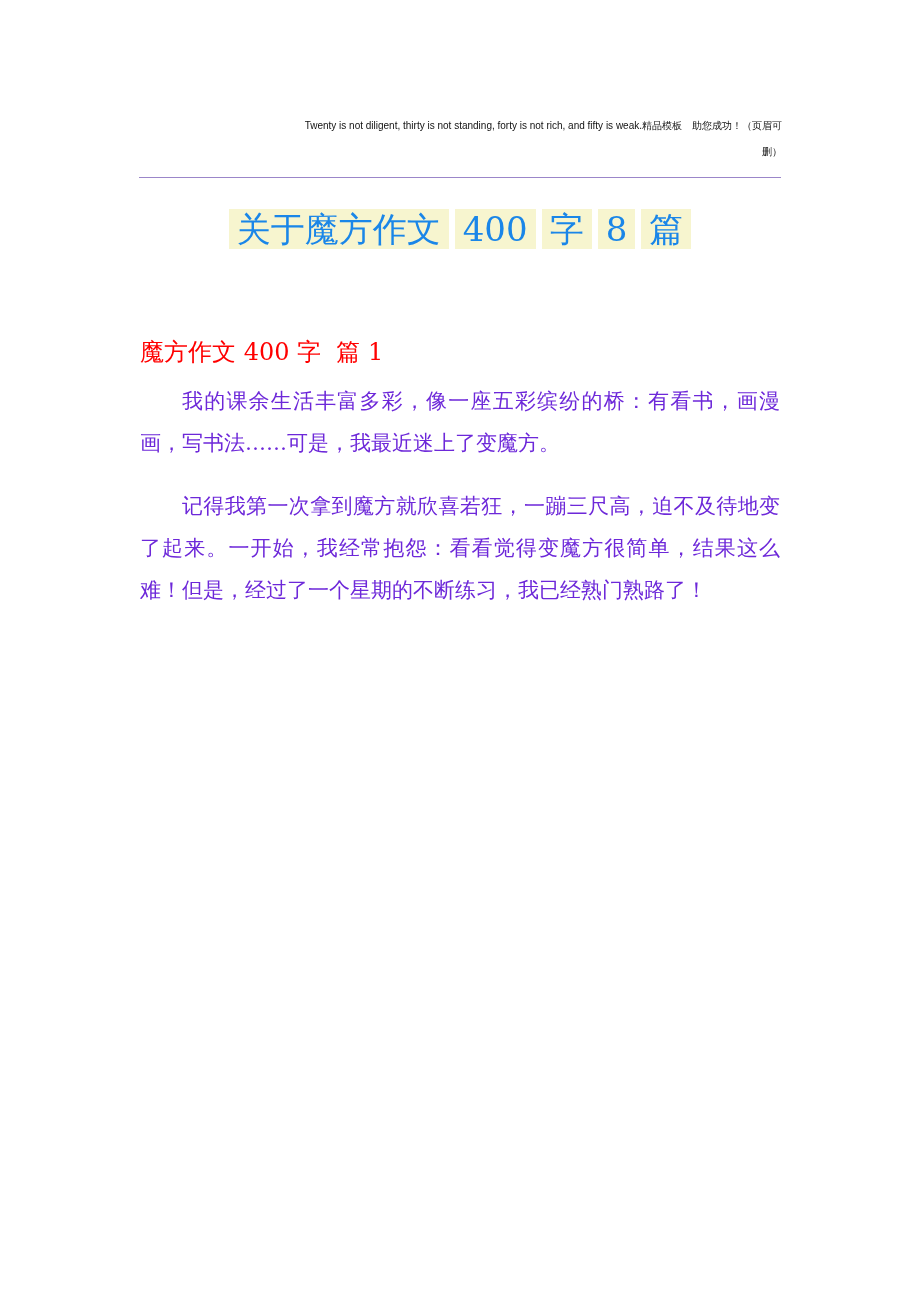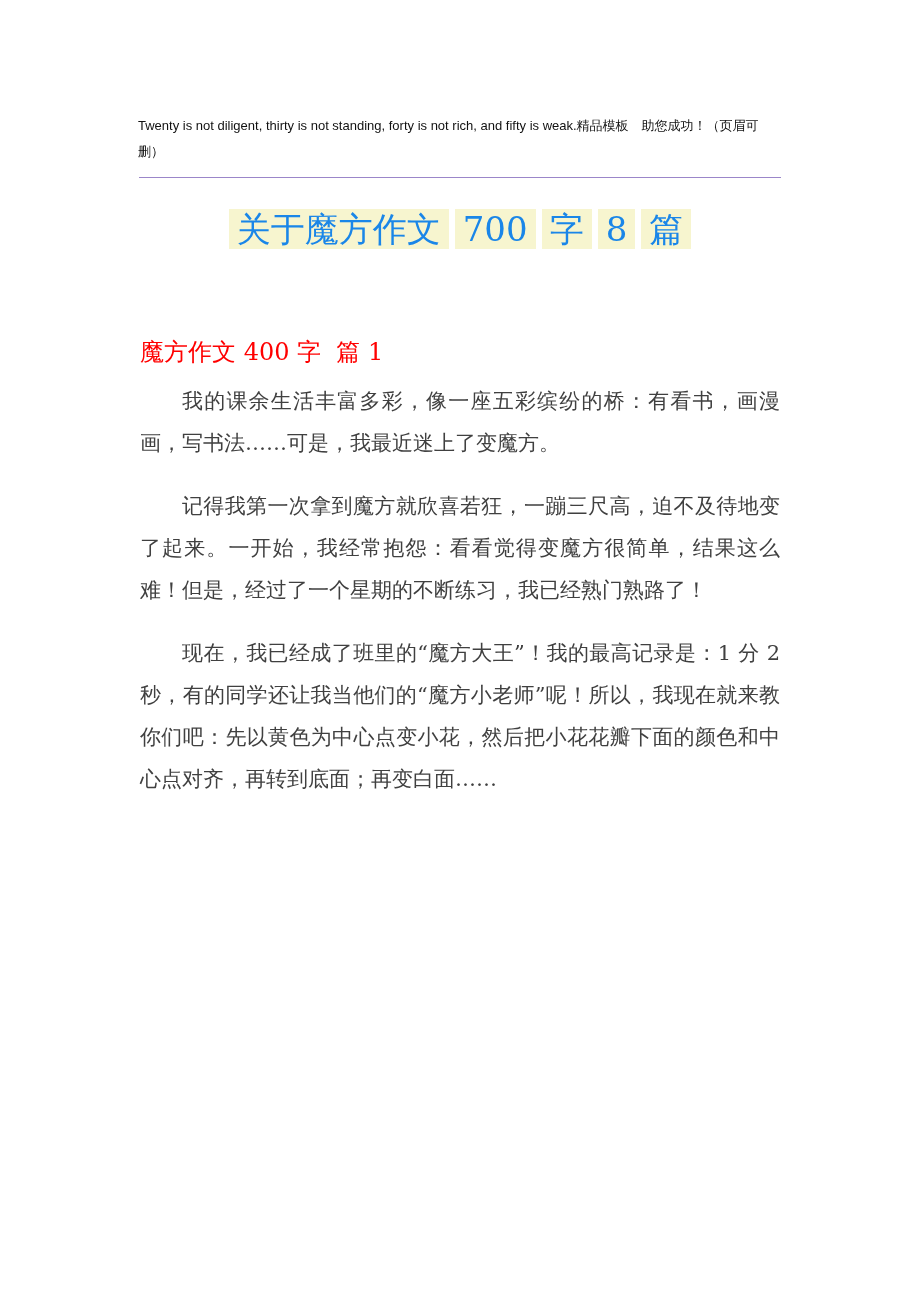--- a/index.html
+++ b/index.html
@@ -20,23 +20,23 @@
       left: 0;
       top: 0;
       width: 920px;
       height: 1302px;
     }
     .header {
       position: absolute;
       left: 138px;
       top: 113px;
       width: 644px;
-      text-align: left;
+      text-align: right;
       font-family: "Liberation Sans", "DejaVu Sans", sans-serif;
-      font-size: 13px;
+      font-size: 10px;
       line-height: 26px;
       color: #111111;
     }
     .header-rule {
       position: absolute;
       left: 139px;
       top: 177px;
       width: 642px;
       height: 1px;
       background: #9b86c9;
@@ -65,45 +65,44 @@
       line-height: 40px;
       color: #ff0000;
       white-space: pre;
     }
     .body-text {
       position: absolute;
       left: 140px;
       top: 380px;
       width: 640px;
       font-size: 21px;
-      color: #404040;
+      color: #6d28d9;
     }
     .para {
       margin: 0 0 21px 0;
       line-height: 42px;
       text-indent: 42px;
       text-align: justify;
     }
   </style>
 </head>
 <body>
 
 <div class="page">
 
   <div class="header">
     <div>Twenty is not diligent, thirty is not standing, forty is not rich, and fifty is weak.精品模板　助您成功！（页眉可</div>
     <div>删）</div>
   </div>
   <div class="header-rule"></div>
 
   <div class="title">
-    <span class="seg">关于魔方作文</span><span class="seg">700</span><span class="seg">字</span><span class="seg">8</span><span class="seg">篇</span>
+    <span class="seg">关于魔方作文</span><span class="seg">400</span><span class="seg">字</span><span class="seg">8</span><span class="seg">篇</span>
   </div>
 
   <div class="section-heading">魔方作文 400 字  篇 1</div>
 
   <div class="body-text">
     <p class="para">我的课余生活丰富多彩，像一座五彩缤纷的桥：有看书，画漫画，写书法……可是，我最近迷上了变魔方。</p>
     <p class="para">记得我第一次拿到魔方就欣喜若狂，一蹦三尺高，迫不及待地变了起来。一开始，我经常抱怨：看看觉得变魔方很简单，结果这么难！但是，经过了一个星期的不断练习，我已经熟门熟路了！</p>
-    <p class="para">现在，我已经成了班里的“魔方大王”！我的最高记录是：1 分 2 秒，有的同学还让我当他们的“魔方小老师”呢！所以，我现在就来教你们吧：先以黄色为中心点变小花，然后把小花花瓣下面的颜色和中心点对齐，再转到底面；再变白面……</p>
   </div>
 
 </div>
 
 </body></html>

